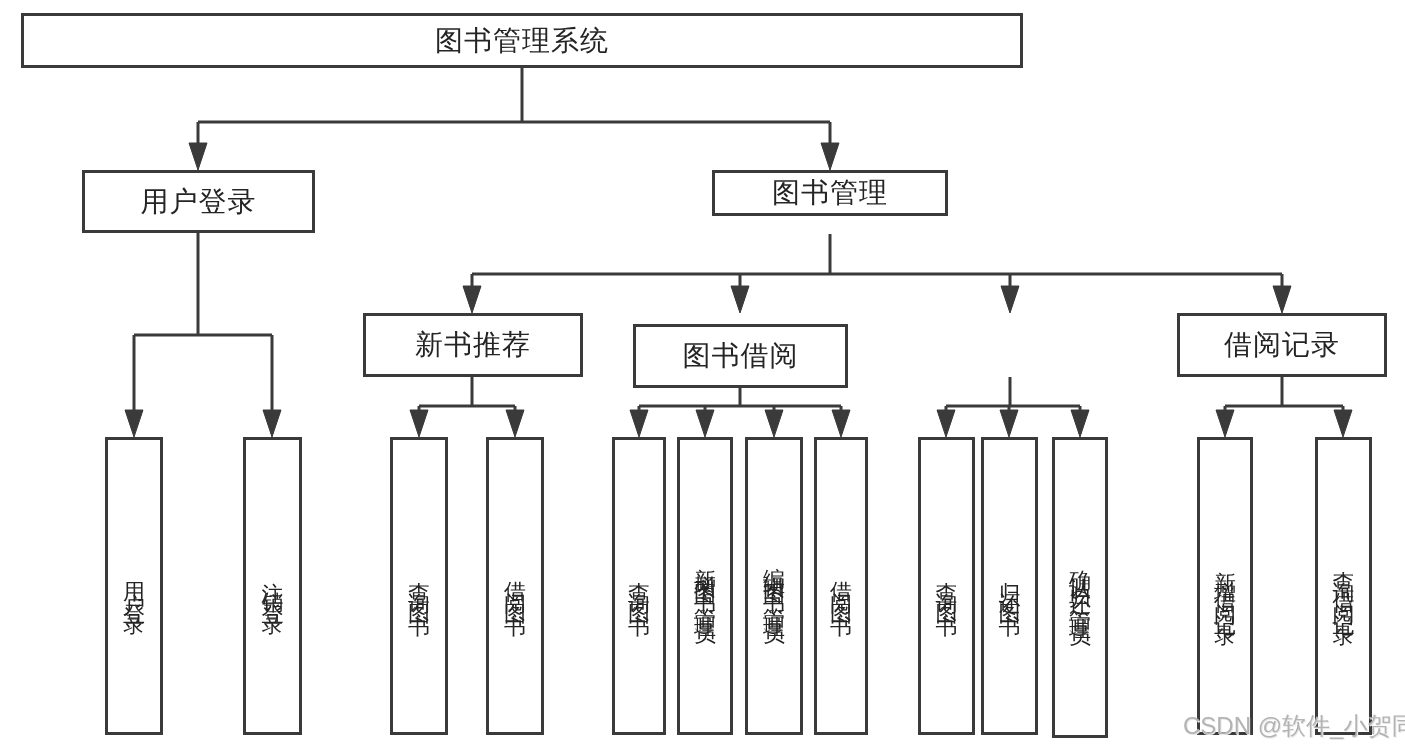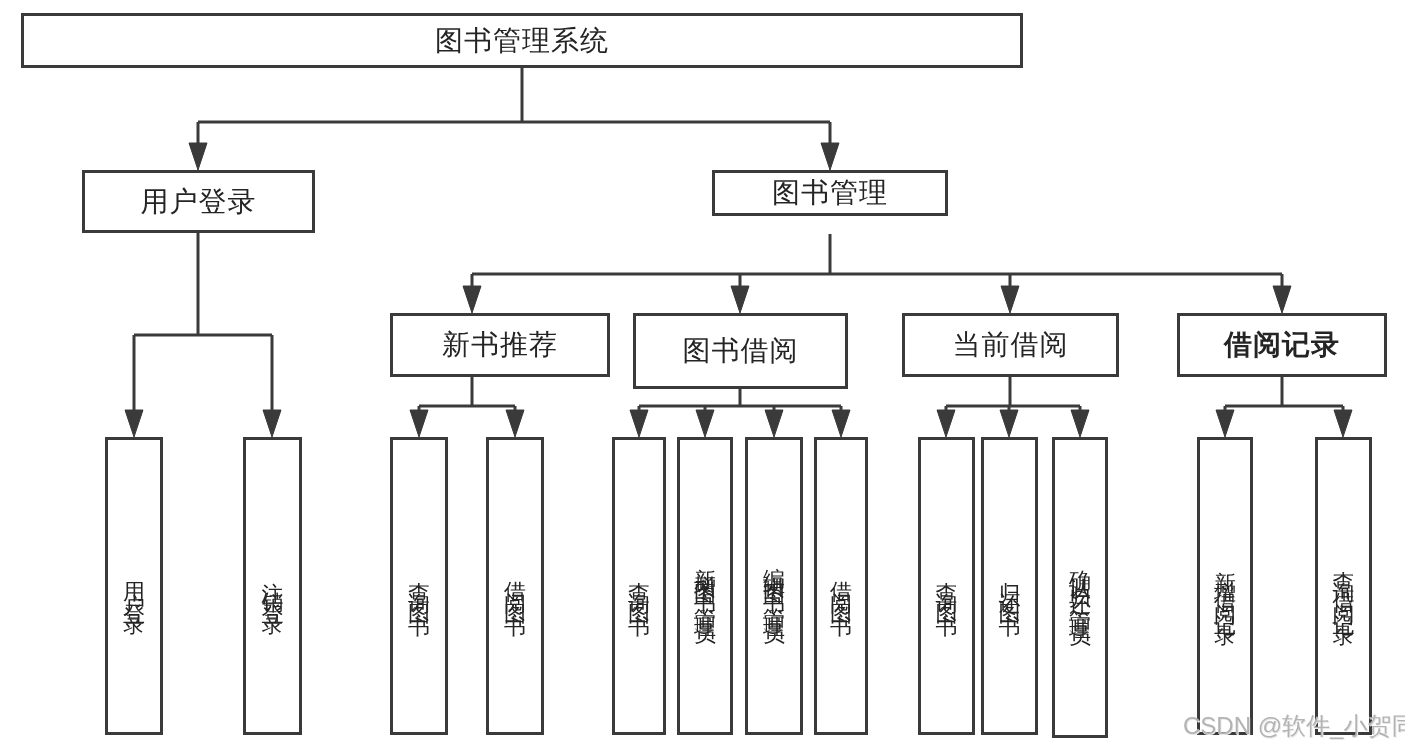--- a/index.html
+++ b/index.html
@@ -140,30 +140,27 @@
     <span class="lbl">图书管理系统</span>
   </div>
 
   <div class="hbox" style="left:82px;top:170px;width:233px;height:63px;">
     <span class="lbl">用户登录</span>
   </div>
   <div class="hbox" style="left:712px;top:170px;width:236px;height:46px;">
     <span class="lbl">图书管理</span>
   </div>
 
-  <div class="hbox" style="left:363px;top:313px;width:220px;height:64px;margin-left:27px;">
+  <div class="hbox" style="left:363px;top:313px;width:220px;height:64px;">
     <span class="lbl">新书推荐</span>
   </div>
-  <div class="hbox" style="left:633px;top:313px;width:215px;height:76px;">
+  <div class="hbox" style="left:633px;top:324px;width:215px;height:64px;">
     <span class="lbl">图书借阅</span>
   </div>
-  <div class="hbox" style="left:902px;top:313px;width:217px;height:64px;">
-    <span class="lbl">当前借阅</span>
-  </div>
-  <div class="hbox" style="left:1177px;top:313px;width:210px;height:64px;font-weight:bold;">
+  <div class="hbox" style="left:1177px;top:313px;width:210px;height:64px;">
     <span class="lbl">借阅记录</span>
   </div>
 
   <div class="vbox" style="left:105px;top:437px;width:58px;height:298px;">
     <span class="vlbl">用户登录</span>
   </div>
   <div class="vbox" style="left:243px;top:437px;width:59px;height:298px;">
     <span class="vlbl">注销登录</span>
   </div>
 

